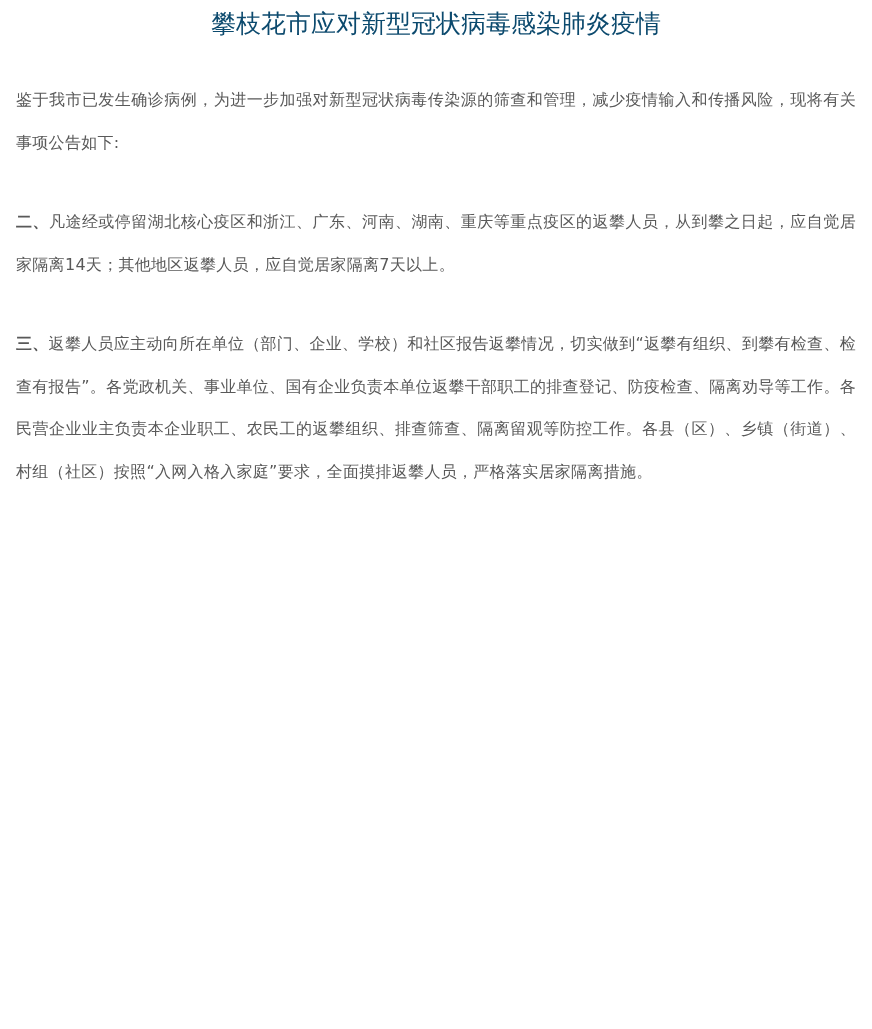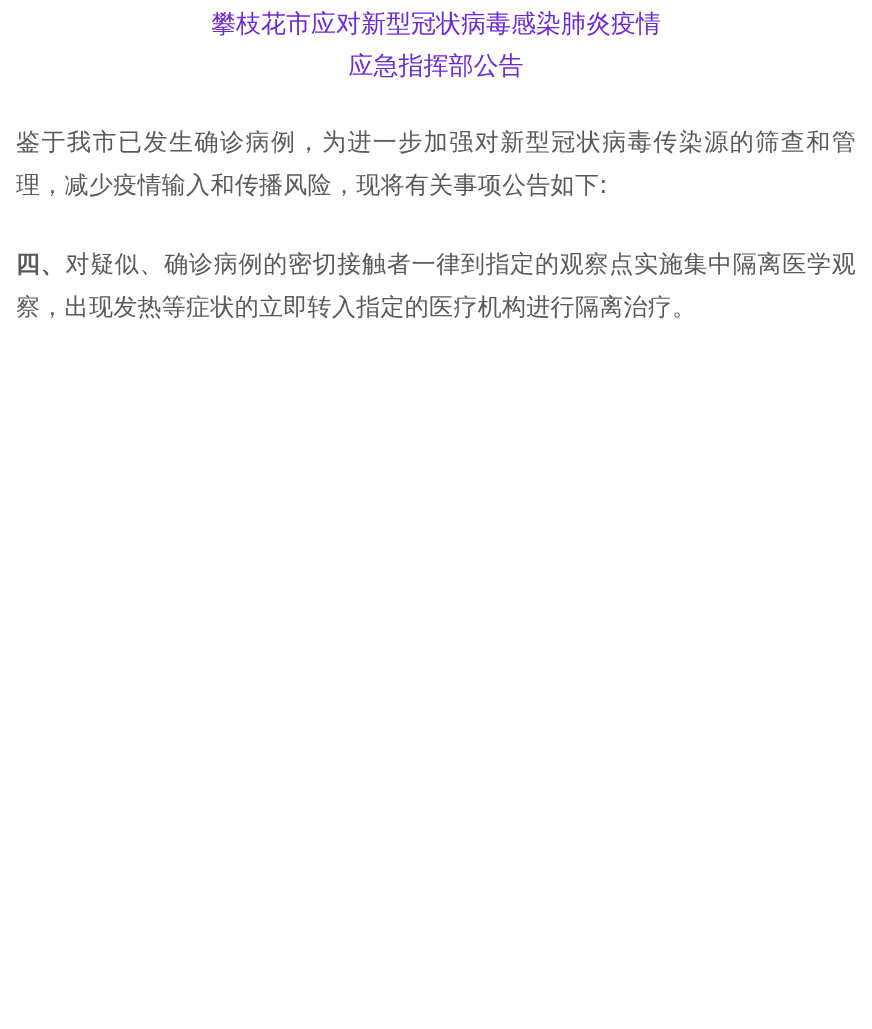--- a/index.html
+++ b/index.html
@@ -1,34 +1,34 @@
 <!DOCTYPE html>
 <html><head>
 <meta charset="utf-8">
 <style>
   html, body { margin: 0; padding: 0; background: #ffffff; }
   body { width: 872px; height: 1029px; overflow: hidden; font-family: "DejaVu Sans", "Liberation Sans", sans-serif; }
   .page { padding: 0 16px 0 16px; box-sizing: border-box; width: 872px; }
-  .title-block { text-align: center; color: #6d28d9; font-size: 25px; line-height: 42px; padding-top: 3px; }
+  .title-block { text-align: center; color: #0c4a6e; font-size: 25px; line-height: 42px; padding-top: 3px; }
   .title-line { display: block; }
-  .para { color: #595959; font-size: 24px; line-height: 42.5px; margin: 0; text-align: justify; letter-spacing: 0.3px; }
+  .para { color: #595959; font-size: 16px; line-height: 42.5px; margin: 0; text-align: justify; letter-spacing: 0.3px; }
   .intro { margin-top: 34px; }
   .item { margin-top: 37px; }
   .lead { font-weight: bold; color: #595959; }
 </style>
 </head>
 <body>
 
 <div class="page">
   <div class="title-block">
     <span class="title-line">攀枝花市应对新型冠状病毒感染肺炎疫情</span>
-    <span class="title-line">应急指挥部公告</span>
   </div>
 
   <p class="para intro">鉴于我市已发生确诊病例，为进一步加强对新型冠状病毒传染源的筛查和管理，减少疫情输入和传播风险，现将有关事项公告如下:</p>
 
 
+  <p class="para item"><span class="lead">二、</span><span>凡途经或停留湖北核心疫区和浙江、广东、河南、湖南、重庆等重点疫区的返攀人员，从到攀之日起，应自觉居家隔离14天；其他地区返攀人员，应自觉居家隔离7天以上。</span></p>
 
+  <p class="para item"><span class="lead">三、</span><span>返攀人员应主动向所在单位（部门、企业、学校）和社区报告返攀情况，切实做到“返攀有组织、到攀有检查、检查有报告”。各党政机关、事业单位、国有企业负责本单位返攀干部职工的排查登记、防疫检查、隔离劝导等工作。各民营企业业主负责本企业职工、农民工的返攀组织、排查筛查、隔离留观等防控工作。各县（区）、乡镇（街道）、村组（社区）按照“入网入格入家庭”要求，全面摸排返攀人员，严格落实居家隔离措施。</span></p>
 
-  <p class="para item"><span class="lead">四、</span><span>对疑似、确诊病例的密切接触者一律到指定的观察点实施集中隔离医学观察，出现发热等症状的立即转入指定的医疗机构进行隔离治疗。</span></p>
 
   <p class="para item"></p>
 </div>
 
 </body></html>

